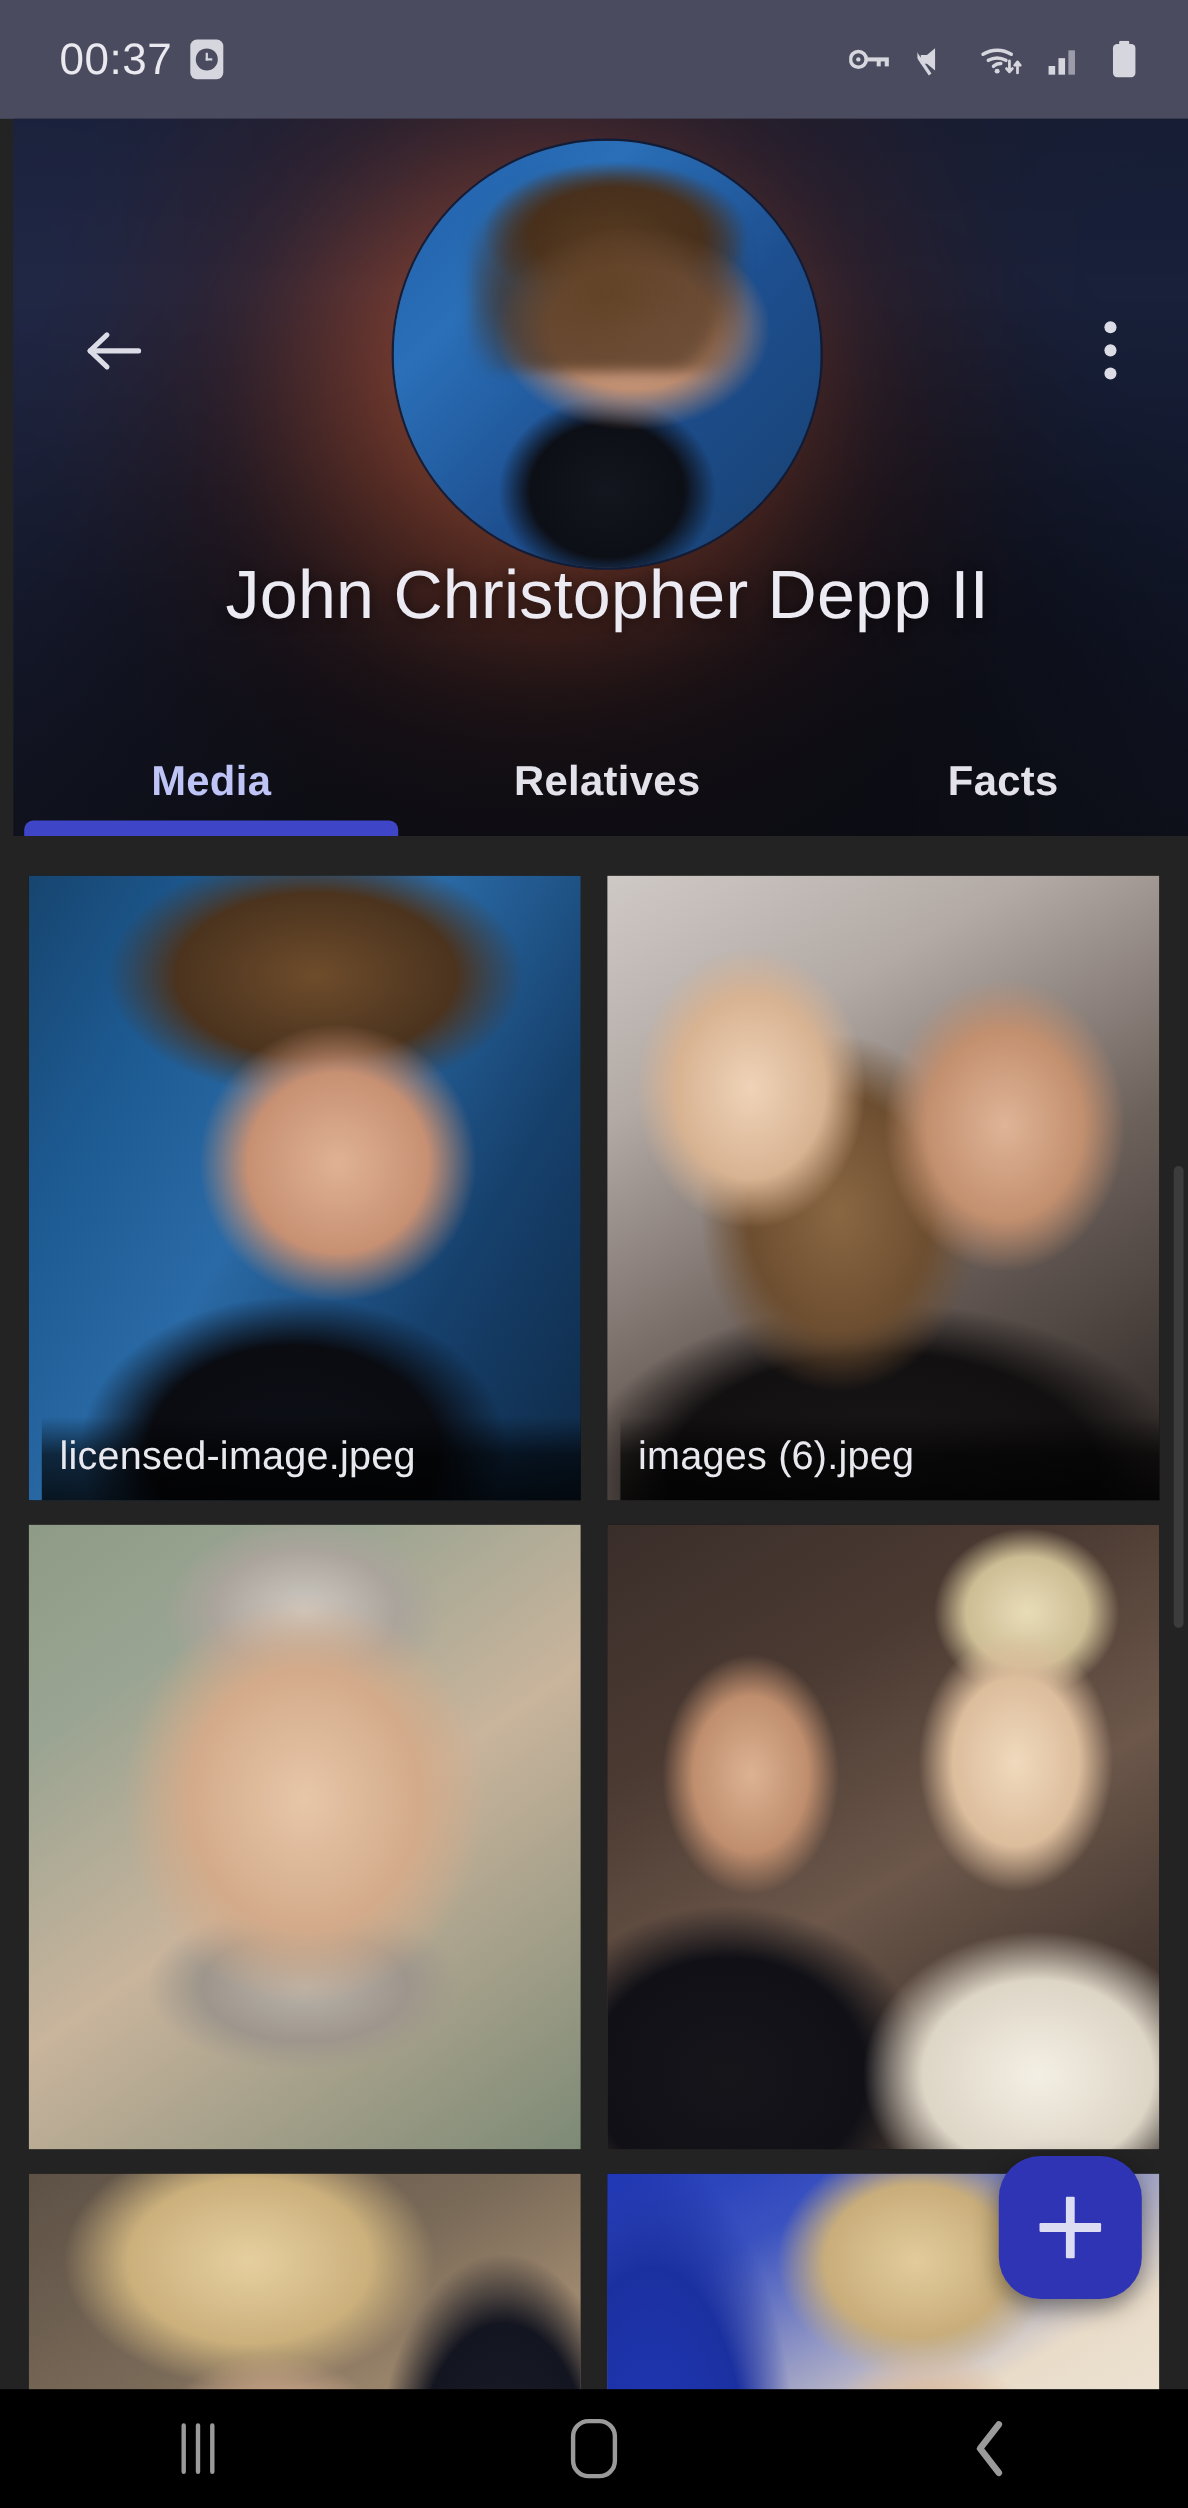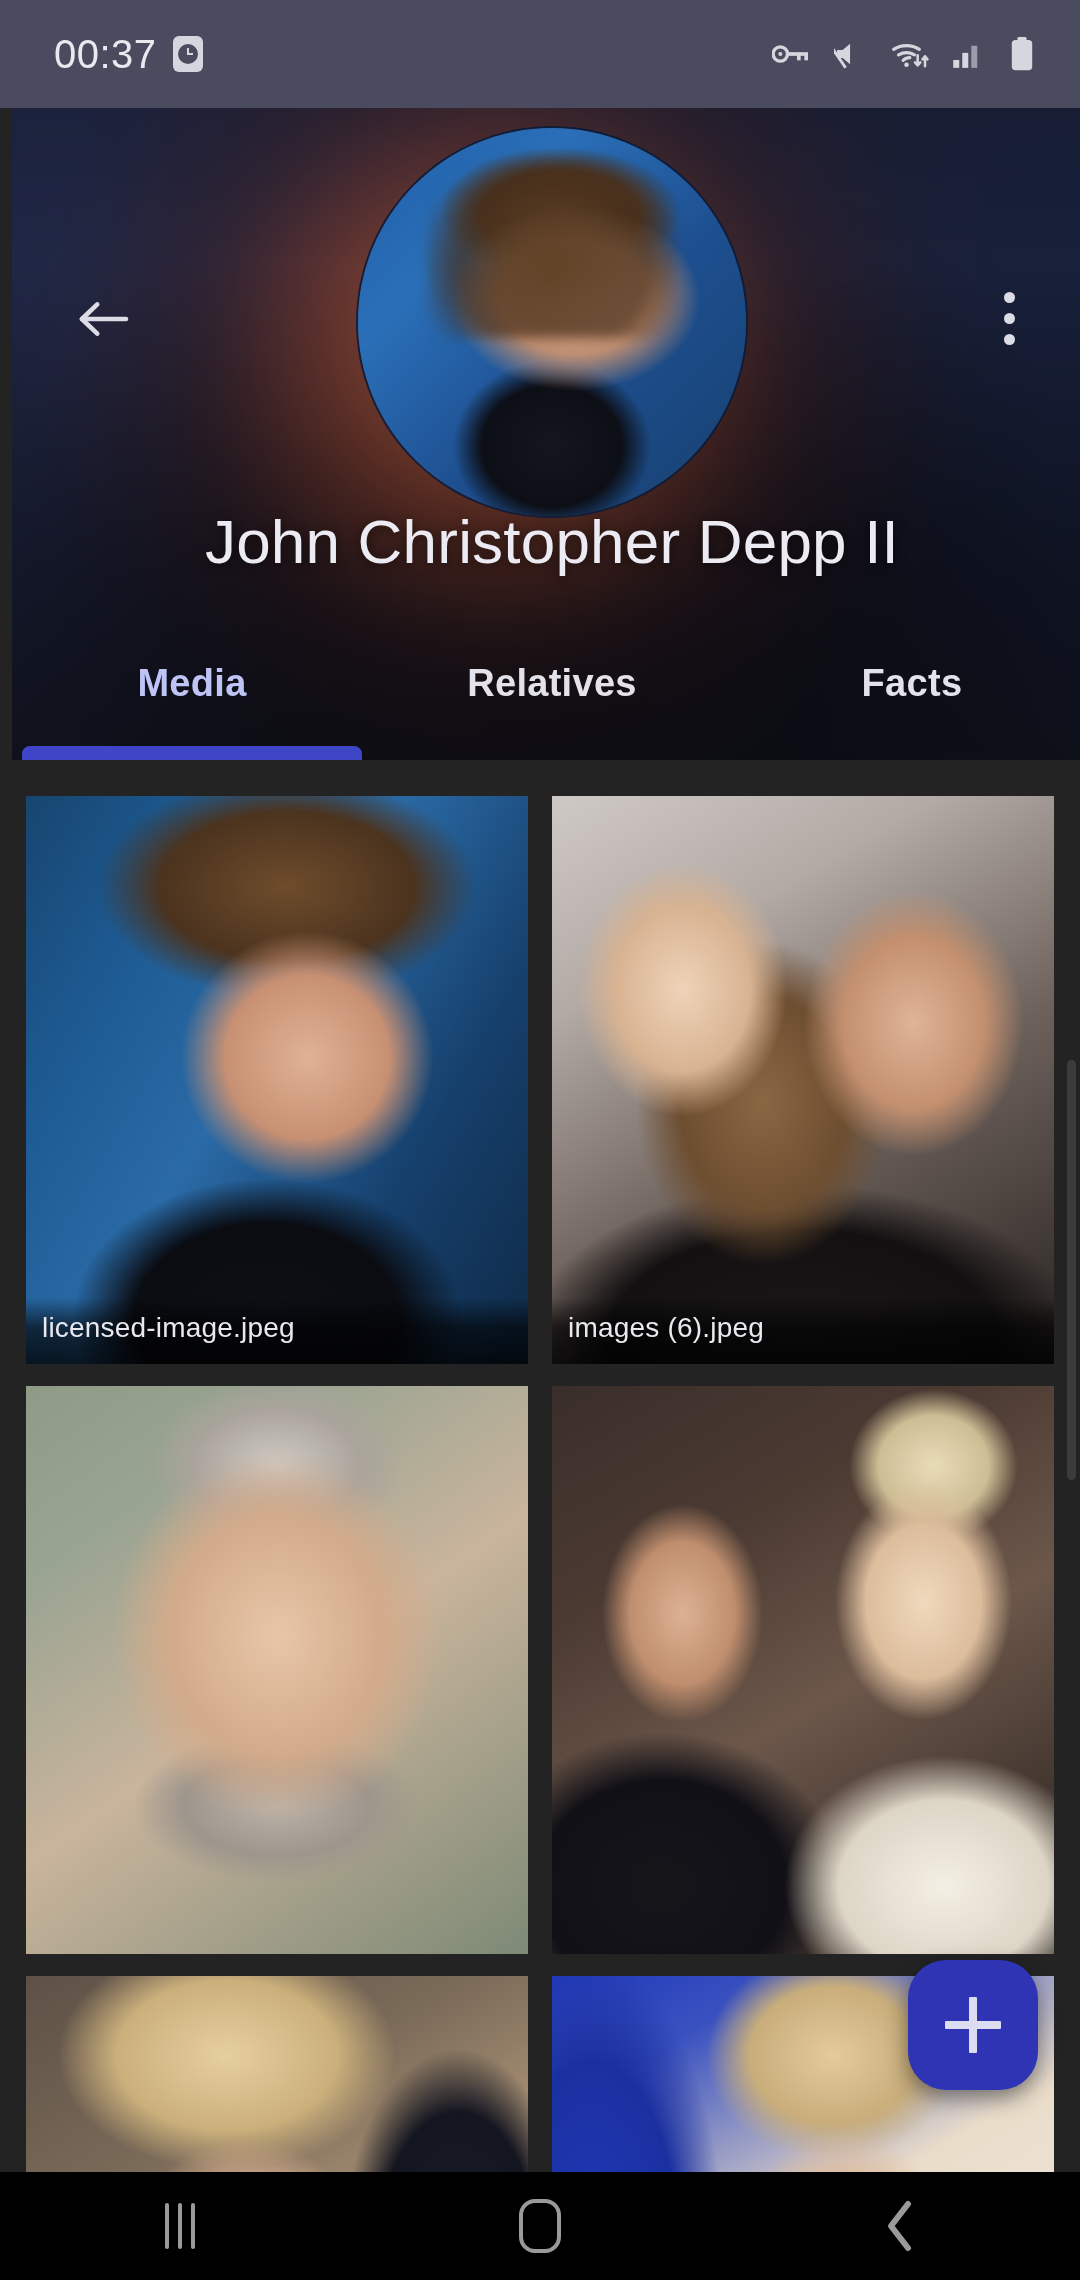--- a/index.html
+++ b/index.html
@@ -92,42 +92,42 @@
     text-shadow:0 2px 12px rgba(0,0,0,.55);
   }
 
   
   .tabs{
     position:absolute; bottom:0; left:0; width:1080px; height:116px;
     display:flex; align-items:flex-start;
   }
   .tab{
     flex:1; height:116px; position:relative;
-    display:flex; align-items:flex-start; justify-content:center; padding-top:18px;
+    display:flex; align-items:center; justify-content:center; padding-top:18px;
   }
   .tab-label{ font-size:38px; font-weight:700; color:#e3e2ea; letter-spacing:.3px; }
   .tab.active .tab-label{ color:#bfc4f7; }
   .tab-indicator{
     position:absolute; bottom:0; left:10px; right:10px; height:14px;
     background:#3f45c7; border-radius:8px 8px 0 0;
   }
 
   
   .grid{
     position:absolute; top:760px; left:0; width:1080px; height:1420px;
     background:#232323; padding:36px 26px 0 26px;
     display:grid; grid-template-columns:1fr 1fr; gap:22px 24px;
     overflow:hidden;
   }
   .card{ position:relative; width:100%; height:568px; overflow:hidden; background:#111; }
   .card-photo{ position:absolute; inset:0; }
   .card-name{
-    position:absolute; left:0; bottom:0; width:100%;
+    position:absolute; left:12px; bottom:0; width:100%;
     padding:14px 16px 20px 16px;
-    color:#e8e8ee; font-size:28px; letter-spacing:.2px;
+    color:#e8e8ee; font-size:36px; letter-spacing:.2px;
     background:linear-gradient(to top, rgba(0,0,0,.80) 0%, rgba(0,0,0,.62) 55%, rgba(0,0,0,0) 100%);
     white-space:nowrap; overflow:hidden; text-overflow:ellipsis;
   }
 
   
   .ph-depp-portrait{
     background:
       radial-gradient(ellipse 34% 30% at 56% 46%, #e0b294 0%, #c79073 48%, rgba(160,110,85,0) 74%),
       radial-gradient(ellipse 46% 24% at 52% 16%, #6e4c2b 0%, #4b331e 55%, rgba(55,38,22,0) 82%),
       radial-gradient(ellipse 44% 28% at 48% 92%, #0d0f16 0%, #0a0c12 60%, rgba(8,10,16,0) 88%),

